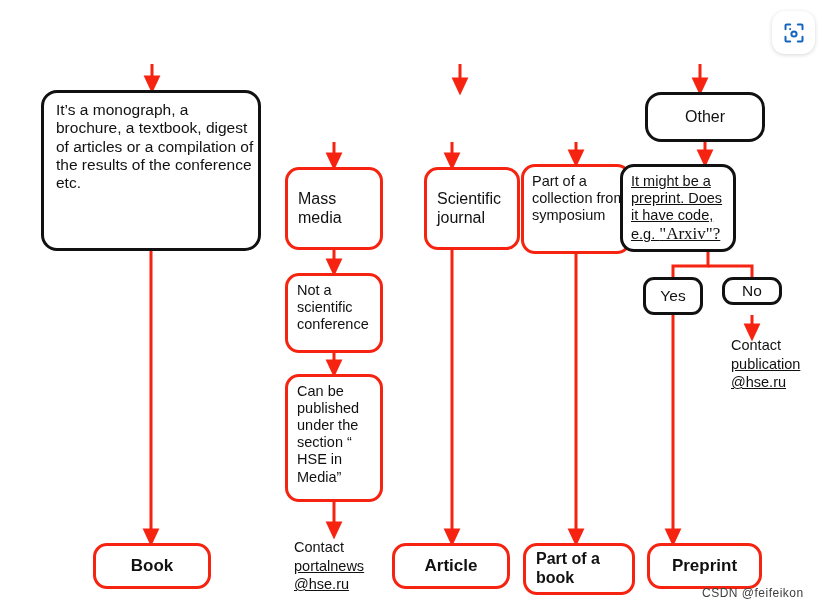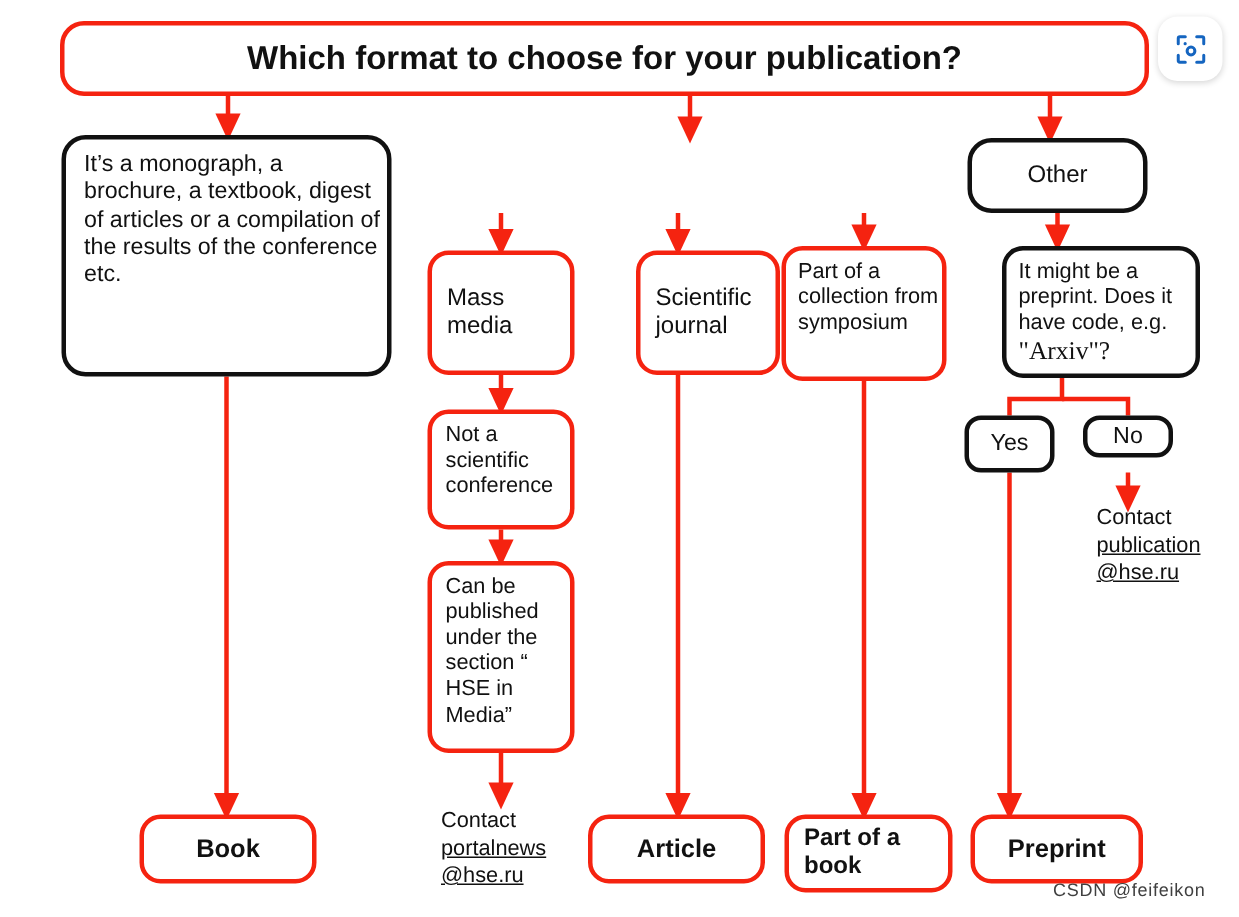--- a/index.html
+++ b/index.html
@@ -69,22 +69,22 @@
   }
   #box-sci-journal {
     left: 424px; top: 167px; width: 96px; height: 83px;
     padding-left: 10px; font-size: 16px;
   }
   #box-collection {
     left: 521px; top: 164px; width: 110px; height: 90px;
     padding: 6px 0 0 8px; align-items: flex-start; font-size: 14.5px;
   }
   #box-arxiv {
-    left: 668px; top: 164px; width: 132px; height: 88px;
-    padding: 6px 0 0 8px; align-items: flex-start; font-size: 14.5px;
+    left: 620px; top: 164px; width: 116px; height: 88px;
+    padding: 6px 0 0 8px; align-items: flex-start; font-size: 14.5px; text-decoration: underline;
   }
   #box-arxiv .serif { font-family: "Liberation Serif", serif; font-size: 17px; }
 
   #box-yes {
     left: 643px; top: 277px; width: 60px; height: 38px;
     font-size: 15.5px; border-radius: 11px;
   }
   #box-no {
     left: 722px; top: 277px; width: 60px; height: 28px;
     font-size: 15.5px; border-radius: 11px;
@@ -175,23 +175,20 @@
       <path d="M452,250 L452,537"></path>
       <path d="M576,254 L576,537"></path>
       <path d="M673,315 L673,537"></path>
     </g>
     <g stroke="#F52310" stroke-width="3" fill="none">
       <path d="M708,252 L708,266 L673,266 L673,277"></path>
       <path d="M708,266 L752,266 L752,277"></path>
     </g>
   </svg>
 
-  <div class="node red c-center" id="title-box">
-    <span class="txt">Which format to choose for your publication?</span>
-  </div>
 
   <div id="scan-badge">
     <svg width="24" height="24" viewBox="0 0 24 24">
       <g fill="none" stroke="#1565C0" stroke-width="2" stroke-linecap="round" stroke-linejoin="round">
         <path d="M3.5,8.2 L3.5,4.6 Q3.5,3.5 4.6,3.5 L8.2,3.5"></path>
         <path d="M15.8,3.5 L19.4,3.5 Q20.5,3.5 20.5,4.6 L20.5,8.2"></path>
         <path d="M20.5,15.8 L20.5,19.4 Q20.5,20.5 19.4,20.5 L15.8,20.5"></path>
         <path d="M8.2,20.5 L4.6,20.5 Q3.5,20.5 3.5,19.4 L3.5,15.8"></path>
         <circle cx="12" cy="13" r="2.6"></circle>
       </g>

